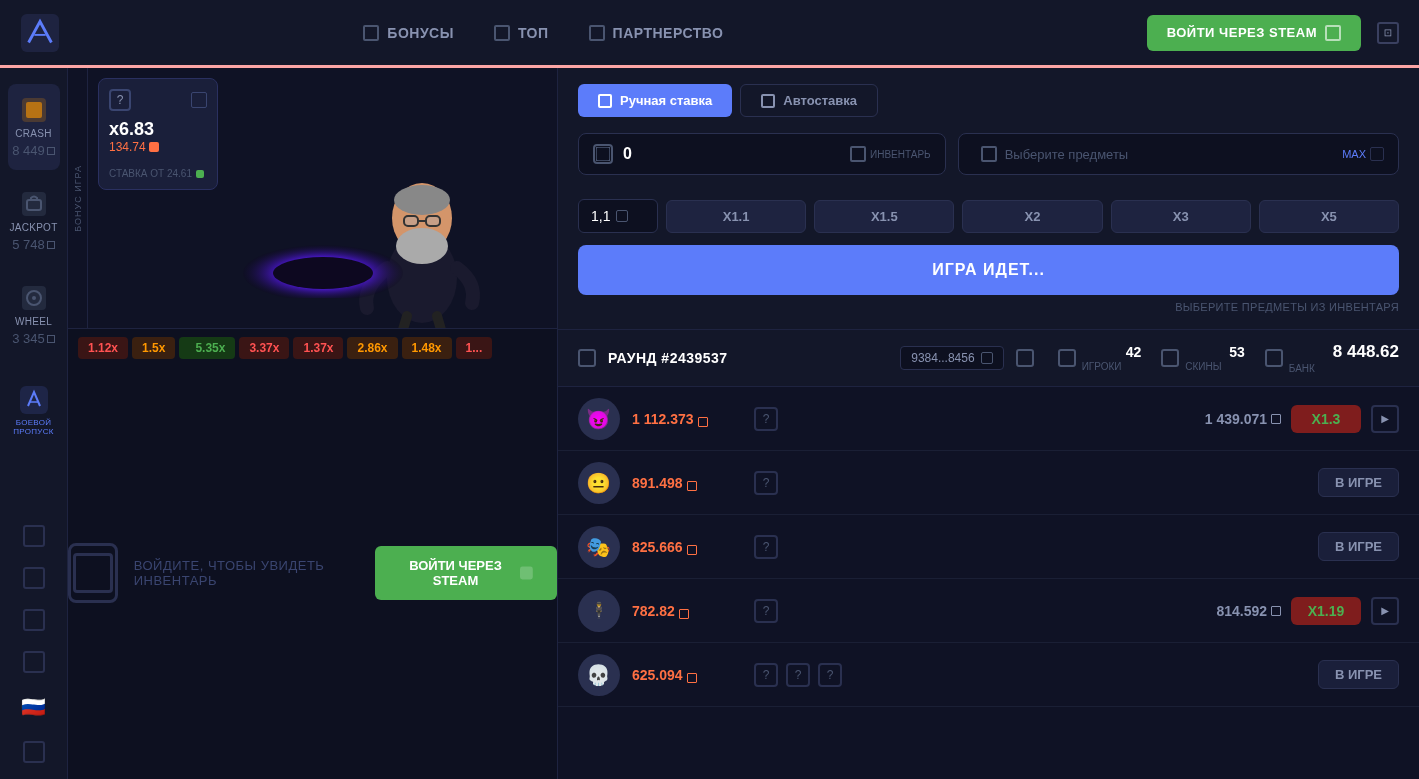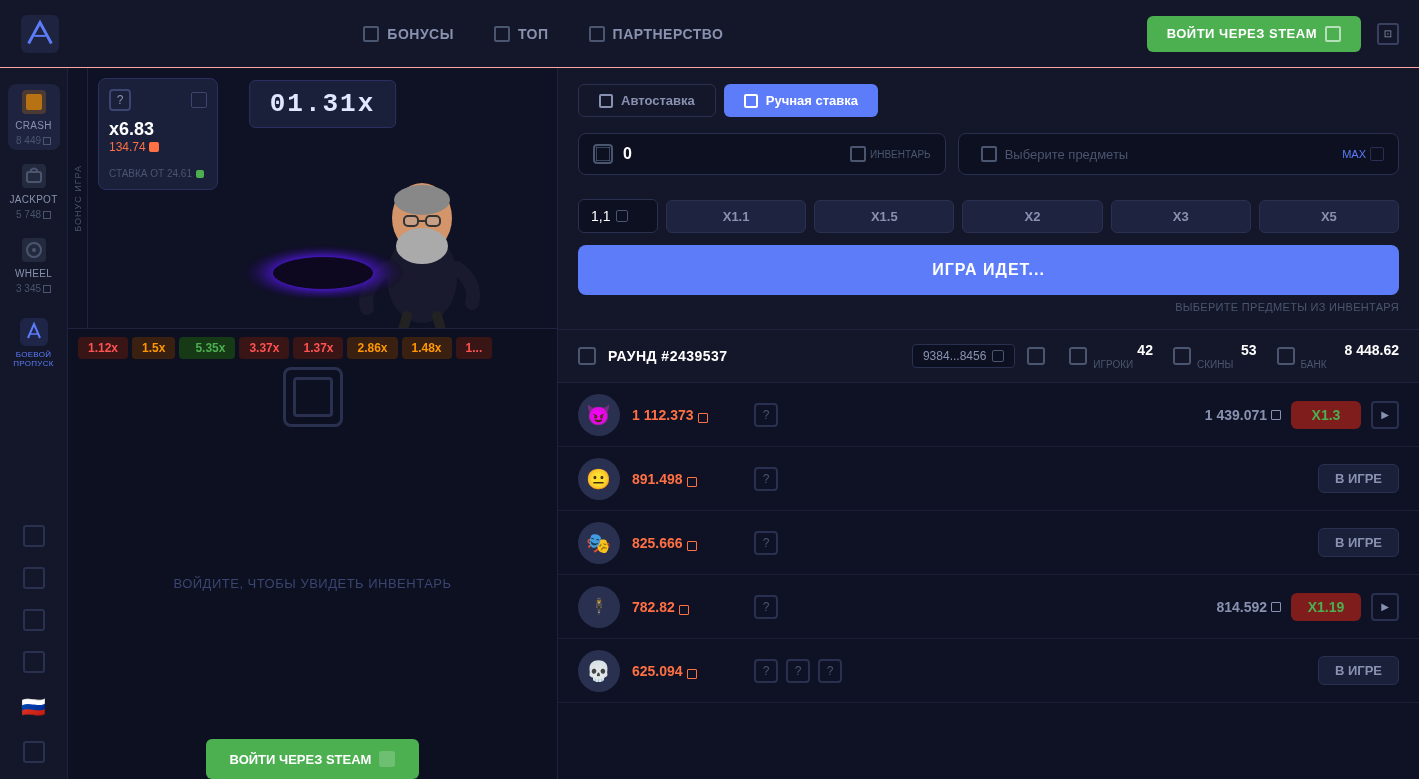--- a/index.html
+++ b/index.html
@@ -15,21 +15,21 @@
 
     
     .top-nav {
       position: absolute;
       top: 0; left: 0; right: 0;
       height: 68px;
       background: #131729;
       display: flex;
       align-items: center;
       padding: 0 20px;
-      border-bottom: 1px solid #fca5a5;
+      border-bottom: 3px solid #fca5a5;
       z-index: 10;
     }
     .logo {
       width: 40px;
       height: 40px;
       display: flex;
       align-items: center;
       justify-content: center;
     }
     .logo svg { width: 38px; height: 38px; }
@@ -104,37 +104,37 @@
       padding: 16px 0;
       gap: 8px;
       z-index: 5;
     }
     .sidebar-item {
       width: 52px;
       display: flex;
       flex-direction: column;
       align-items: center;
       gap: 4px;
-      padding: 4px 4px;
+      padding: 12px 4px;
       border-radius: 8px;
       cursor: pointer;
     }
     .sidebar-item.active { background: #1e2340; }
     .sidebar-icon {
       width: 28px; height: 28px;
       display: flex; align-items: center; justify-content: center;
     }
     .sidebar-label {
       font-size: 10px;
       color: #8892b0;
       text-align: center;
       letter-spacing: 0.3px;
     }
     .sidebar-count {
-      font-size: 10px;
+      font-size: 13px;
       color: #4a5570;
       display: flex; align-items: center; gap: 2px;
     }
     .sidebar-count .small-sq {
       width: 8px; height: 8px;
       border: 1px solid #4a5570;
       display: inline-block;
     }
     .sidebar-dividers {
       display: flex;
@@ -305,21 +305,21 @@
       white-space: nowrap;
     }
     .badge-red { background: #3a1515; color: #ff5252; }
     .badge-orange { background: #3a2010; color: #ff9800; }
     .badge-green { background: #153a15; color: #4caf50; padding-left: 16px; }
 
     
     .inventory-area {
       flex: 1;
       display: flex;
-      flex-direction: column;
+      flex-direction: row;
       align-items: center;
       justify-content: space-between;
       background: #0d1020;
       gap: 16px;
     }
     .inventory-icon {
       width: 60px; height: 60px;
       border: 3px solid #2a3050;
       border-radius: 8px;
       display: flex; align-items: center; justify-content: center;
@@ -791,23 +791,20 @@
 <div class="main-content">
 
   <div class="left-panel">
 
     <div class="crash-top">
       <div class="bonus-sidebar">
         <span class="bonus-text">БОНУС ИГРА</span>
       </div>
       <div class="crash-game-area">
 
-        <div class="multiplier-display">
-          <span>01.31x</span>
-        </div>
 
         <div class="mult-card">
           <div class="mult-card-header">
             <div class="question-box">?</div>
             <div class="small-sq-btn"></div>
           </div>
           <div class="mult-value">x6.83</div>
           <div class="bet-amount">
             <span>134.74</span>
             <span class="coin-icon"></span>
@@ -878,27 +875,27 @@
           <rect width="16" height="16" rx="3" fill="rgba(255,255,255,0.2)"></rect>
         </svg>
       </button>
     </div>
   </div>
 
   <div class="right-panel">
 
     <div class="game-controls">
       <div class="control-tabs">
+        <div class="ctrl-tab active">
+          <div class="tab-icon"></div>
+          <span>Ручная ставка</span>
+        </div>
         <div class="ctrl-tab inactive">
           <div class="tab-icon"></div>
           <span>Автоставка</span>
-        </div>
-        <div class="ctrl-tab active">
-          <div class="tab-icon"></div>
-          <span>Ручная ставка</span>
         </div>
       </div>
 
       
       <div style="display:flex; gap:12px; margin-bottom:12px; align-items:stretch;">
         <div class="bet-input-area" style="flex:1;">
           <div class="bet-input-icon">
             <svg width="14" height="14" viewBox="0 0 14 14" fill="none">
               <rect width="14" height="14" rx="2" stroke="#4a5570" stroke-width="1.5" fill="none"></rect>
             </svg>
@@ -960,21 +957,21 @@
           <div class="stat-item">
             <div class="stat-icon"></div>
             <div>
               <div class="stat-value">53</div>
               <div class="stat-label">СКИНЫ</div>
             </div>
           </div>
           <div class="stat-item">
             <div class="stat-icon"></div>
             <div>
-              <div class="stat-value" style="font-size:14px;">8 448.62</div>
+              <div class="stat-value" style="font-size:17px;">8 448.62</div>
               <div class="stat-label">БАНК</div>
             </div>
           </div>
         </div>
       </div>
 
       <div class="players-list">
 
         <div class="player-row">
           <div class="player-avatar">😈</div>

